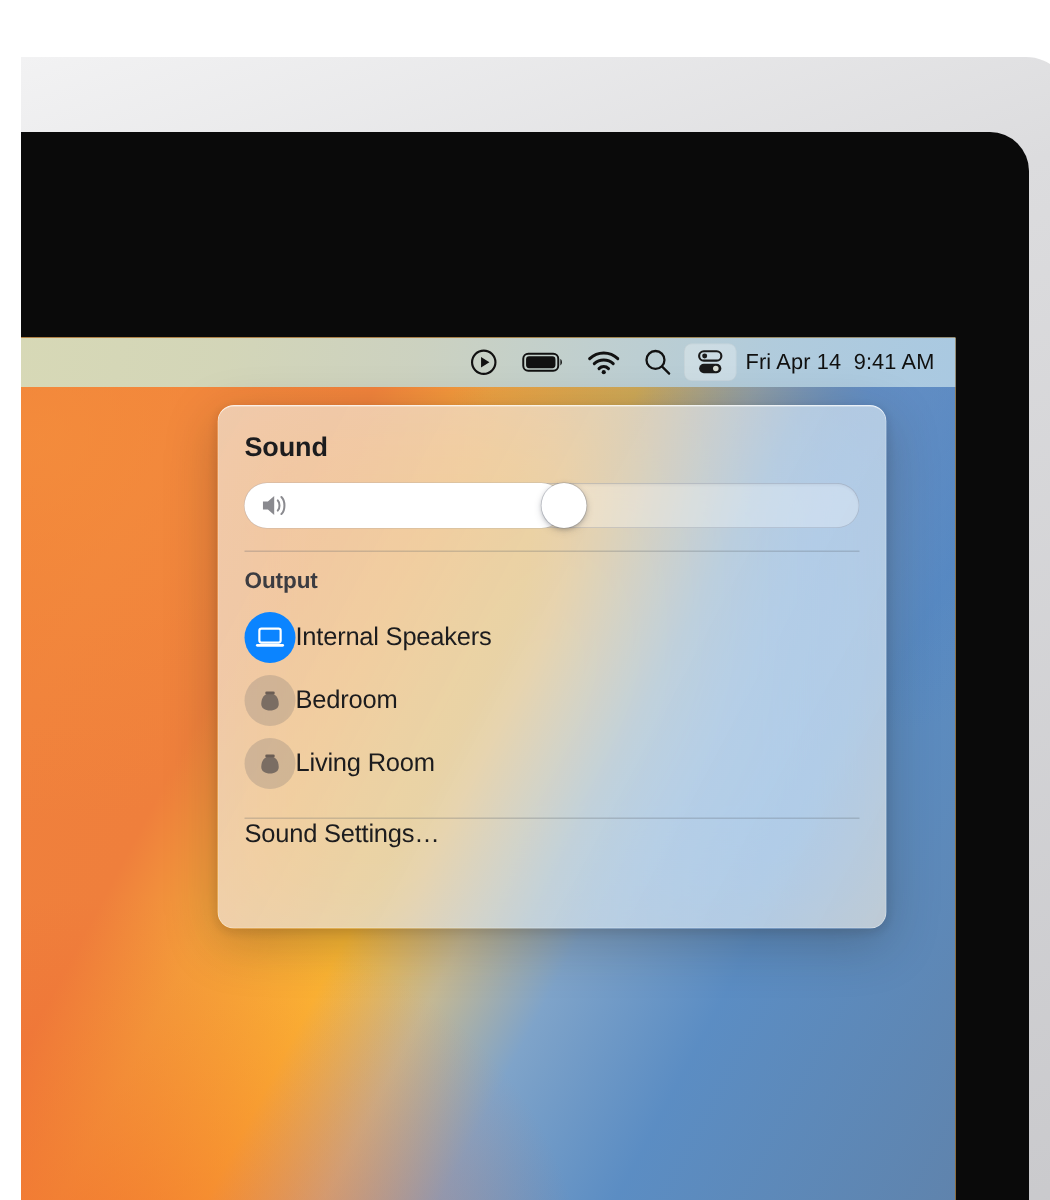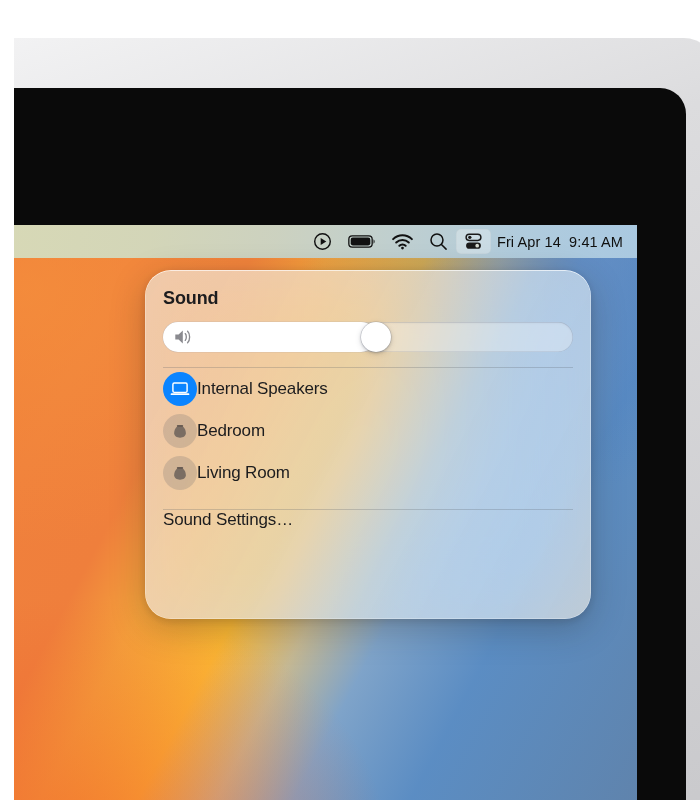--- a/index.html
+++ b/index.html
@@ -134,21 +134,21 @@
     padding-right: 0;
   }
 
   
   .cc-panel {
     position: absolute;
     left: 131px;
     top: 45px;
     width: 446px;
     height: 349px;
-    border-radius: 26px;
+    border-radius: 11px;
     padding: 18px 18px 0 18px;
     background:
       linear-gradient(118deg,
         rgba(236,216,198,0.60) 0%,
         rgba(233,214,200,0.58) 30%,
         rgba(214,214,216,0.56) 48%,
         rgba(190,212,232,0.56) 62%,
         rgba(196,214,230,0.58) 84%,
         rgba(214,214,210,0.60) 100%),
       rgba(246,243,240,0.44);
@@ -337,20 +337,21 @@
                 <path d="M1.3 6.4 H4.6 L8.8 2.6 V15.4 L4.6 11.6 H1.3 Z" fill="#8a8a8f"></path>
                 <path d="M11.2 5.6 C12.7 7.0 12.7 11.0 11.2 12.4" fill="none" stroke="#8a8a8f" stroke-width="1.35" stroke-linecap="round"></path>
                 <path d="M13.6 3.3 C16.3 5.8 16.3 12.2 13.6 14.7" fill="none" stroke="#8a8a8f" stroke-width="1.35" stroke-linecap="round"></path>
               </svg>
             </span>
             <div class="slider-knob" style="left: 52%;"></div>
           </div>
 
           <div class="divider"></div>
 
+          <div class="section-label">Output</div>
 
           <div class="device-row">
             <span class="device-icon selected">
               <svg width="20" height="16" viewBox="0 0 22 17">
                 <rect x="3.2" y="2.0" width="15.6" height="10.2" rx="1.5" ry="1.5" fill="none" stroke="#ffffff" stroke-width="1.6"></rect>
                 <rect x="0.7" y="13.3" width="20.6" height="1.9" rx="0.95" ry="0.95" fill="#ffffff"></rect>
               </svg>
             </span>
             <span class="device-label">Internal Speakers</span>
           </div>

